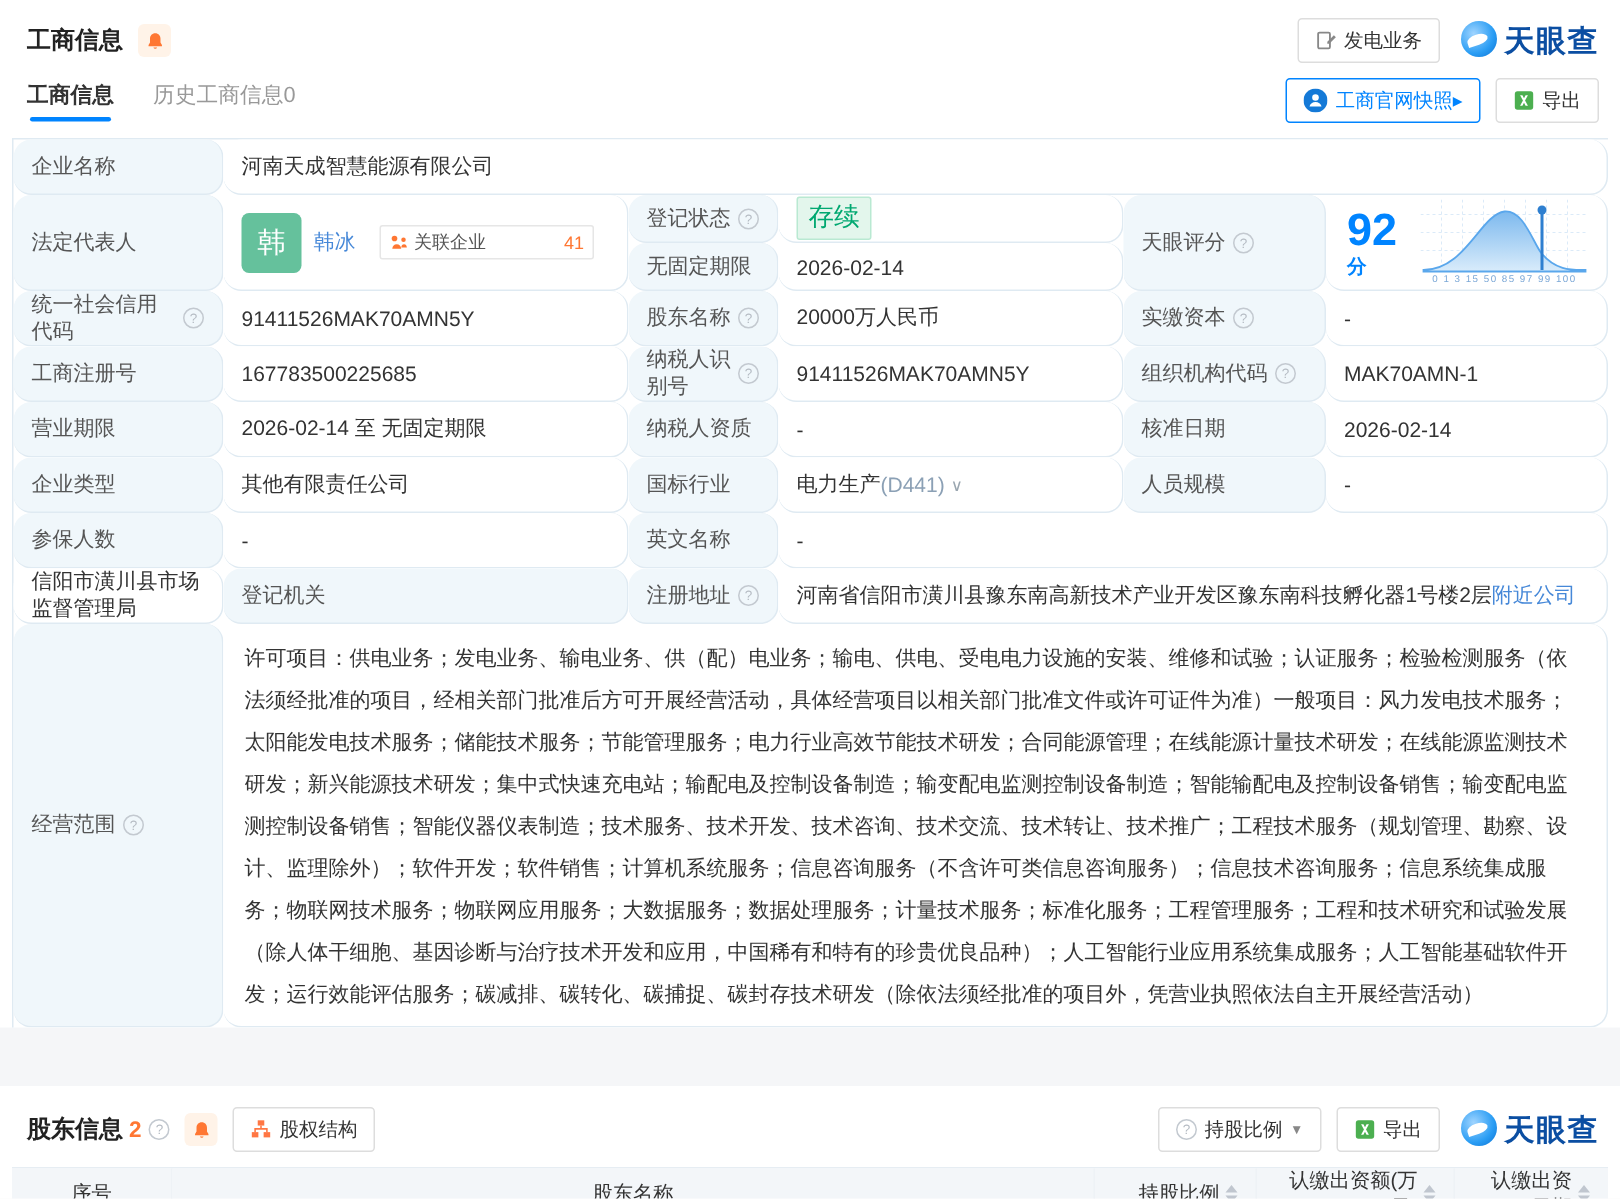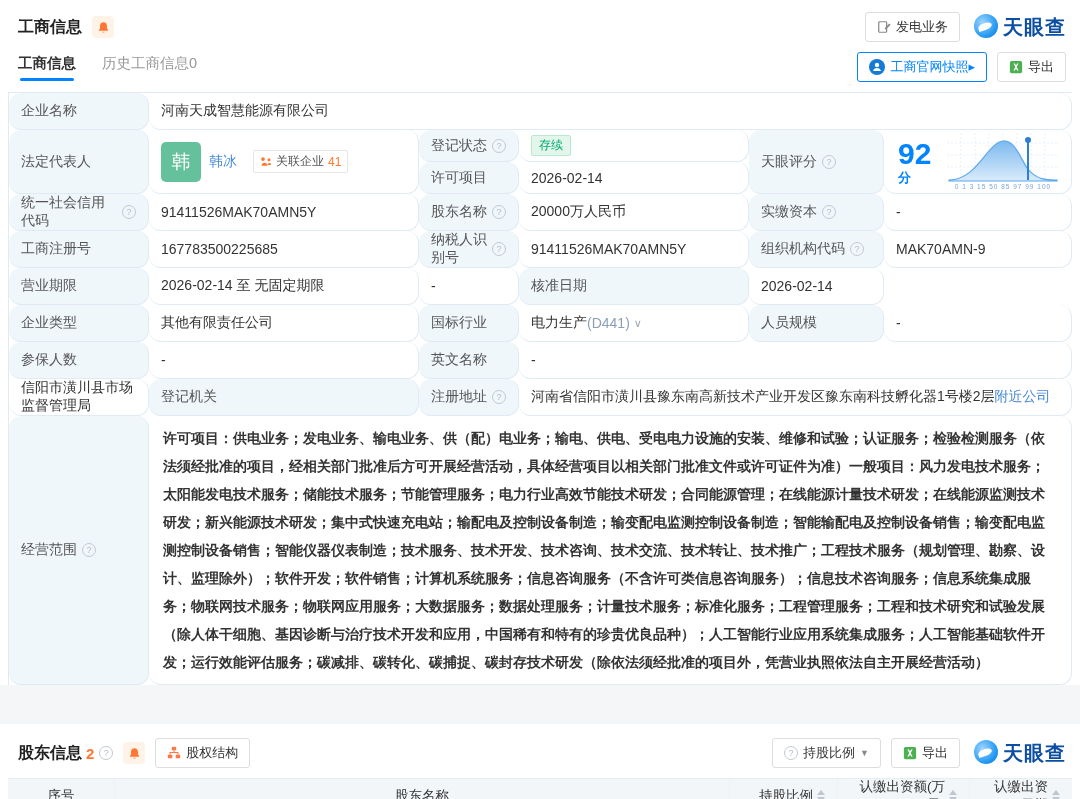--- a/index.html
+++ b/index.html
@@ -41,26 +41,26 @@
   .info-table {
     display:grid;
     grid-template-columns:140px 270px 100px 230px 135px 1fr;
     grid-template-rows:37px 32px 32px 37px 37px 37px 37px 37px 37px auto;
     border-top:1px solid #dfeaf2; border-left:1px solid #dfeaf2;
     font-size:14px;
   }
   .cell { border-right:1px solid #dfeaf2; border-bottom:1px solid #dfeaf2; display:flex; align-items:center; padding:4px 12px; background:#fff; min-height:0;border-radius:12px; }
   .lbl { background:#f0f7fb; color:#555; }
   .val { color:#333; }
-  .scope-text { display:block; line-height:28px; padding:8px 14px; align-items:flex-start;font-weight:bold; }
+  .scope-text { display:block; line-height:28px; padding:8px 14px; align-items:flex-start; }
   .link { color:#4688d8; cursor:pointer; text-decoration:none;text-align:center; }
-  .badge-green { background:#e3f6ec; color:#00a870; border:1px solid #b9e9d2; font-size:12px; padding:2px 7px; border-radius:2px; line-height:1.3; }
+  .badge-green { background:#e3f6ec; color:#00a870; border:1px solid #b9e9d2; font-size:17px; padding:2px 7px; border-radius:2px; line-height:1.3; }
   .avatar-green { width:40px; height:40px; border-radius:5px; background:#65c19c; color:#fff; font-size:19px; display:flex; align-items:center; justify-content:center; flex:none; cursor:pointer; }
   .related-badge { display:inline-flex; align-items:center; gap:4px; border:1px solid #e6e6e6; border-radius:2px; padding:2px 6px; font-size:12px; color:#555; margin-left:8px; cursor:pointer; }
-  .related-badge b { color:#ff7733; font-weight:normal; }
+  .related-badge b { color:#ff7733; font-weight:normal;margin-left:48px; }
   .chev { color:#9aa6b0; font-size:11px; margin-left:4px; }
   .ind-code { color:#8ba0b5; }
 
   
   .score-cell { gap:10px; padding-left:14px; }
   .score-num { color:#0084ff; font-weight:bold; font-size:30px; line-height:1; }
   .score-unit { font-size:13px; font-weight:bold; }
   .score-chart { display:flex; flex-direction:column; align-items:center; }
   .score-ticks { font-size:6.5px; color:#7aa7d6; letter-spacing:1px; margin-top:-2px; white-space:nowrap; }
 
@@ -145,21 +145,21 @@
         <b>41</b>
       </span>
     </div>
     <div class="cell lbl" style="grid-row:2; grid-column:3">
       <span>登记状态</span>
         <span class="qmark">?</span>
     </div>
     <div class="cell val" style="grid-row:2; grid-column:4">
       <span class="badge-green">存续</span>
     </div>
-    <div class="cell lbl" style="grid-row:3; grid-column:3">许可项目</div>
+    <div class="cell lbl" style="grid-row:3; grid-column:3">无固定期限</div>
     <div class="cell val" style="grid-row:3; grid-column:4">2026-02-14</div>
     <div class="cell lbl" style="grid-row:2 / span 2; grid-column:5">
       <span>天眼评分</span>
         <span class="qmark">?</span>
     </div>
     <div class="cell val score-cell" style="grid-row:2 / span 2; grid-column:6">
       <span><span class="score-num">92</span><span class="score-num score-unit">分</span></span>
       <span class="score-chart">
         <svg width="112" height="52" viewBox="0 0 112 52">
           <defs>
@@ -208,24 +208,25 @@
     <div class="cell val" style="grid-row:5">167783500225685</div>
     <div class="cell lbl" style="grid-row:5">
         <span>纳税人识别号</span>
         <span class="qmark">?</span>
       </div>
     <div class="cell val" style="grid-row:5">91411526MAK70AMN5Y</div>
     <div class="cell lbl" style="grid-row:5">
         <span>组织机构代码</span>
         <span class="qmark">?</span>
       </div>
-    <div class="cell val" style="grid-row:5">MAK70AMN-9</div>
+    <div class="cell val" style="grid-row:5">MAK70AMN-1</div>
 
     <div class="cell lbl" style="grid-row:6">营业期限</div>
     <div class="cell val" style="grid-row:6">2026-02-14 至 无固定期限</div>
+    <div class="cell lbl" style="grid-row:6">纳税人资质</div>
     <div class="cell val" style="grid-row:6">-</div>
     <div class="cell lbl" style="grid-row:6">核准日期</div>
     <div class="cell val" style="grid-row:6">2026-02-14</div>
 
     <div class="cell lbl" style="grid-row:7">企业类型</div>
     <div class="cell val" style="grid-row:7">其他有限责任公司</div>
     <div class="cell lbl" style="grid-row:7">国标行业</div>
     <div class="cell val" style="grid-row:7">
       <span>电力生产</span>
       <span class="ind-code">(D441)</span>

